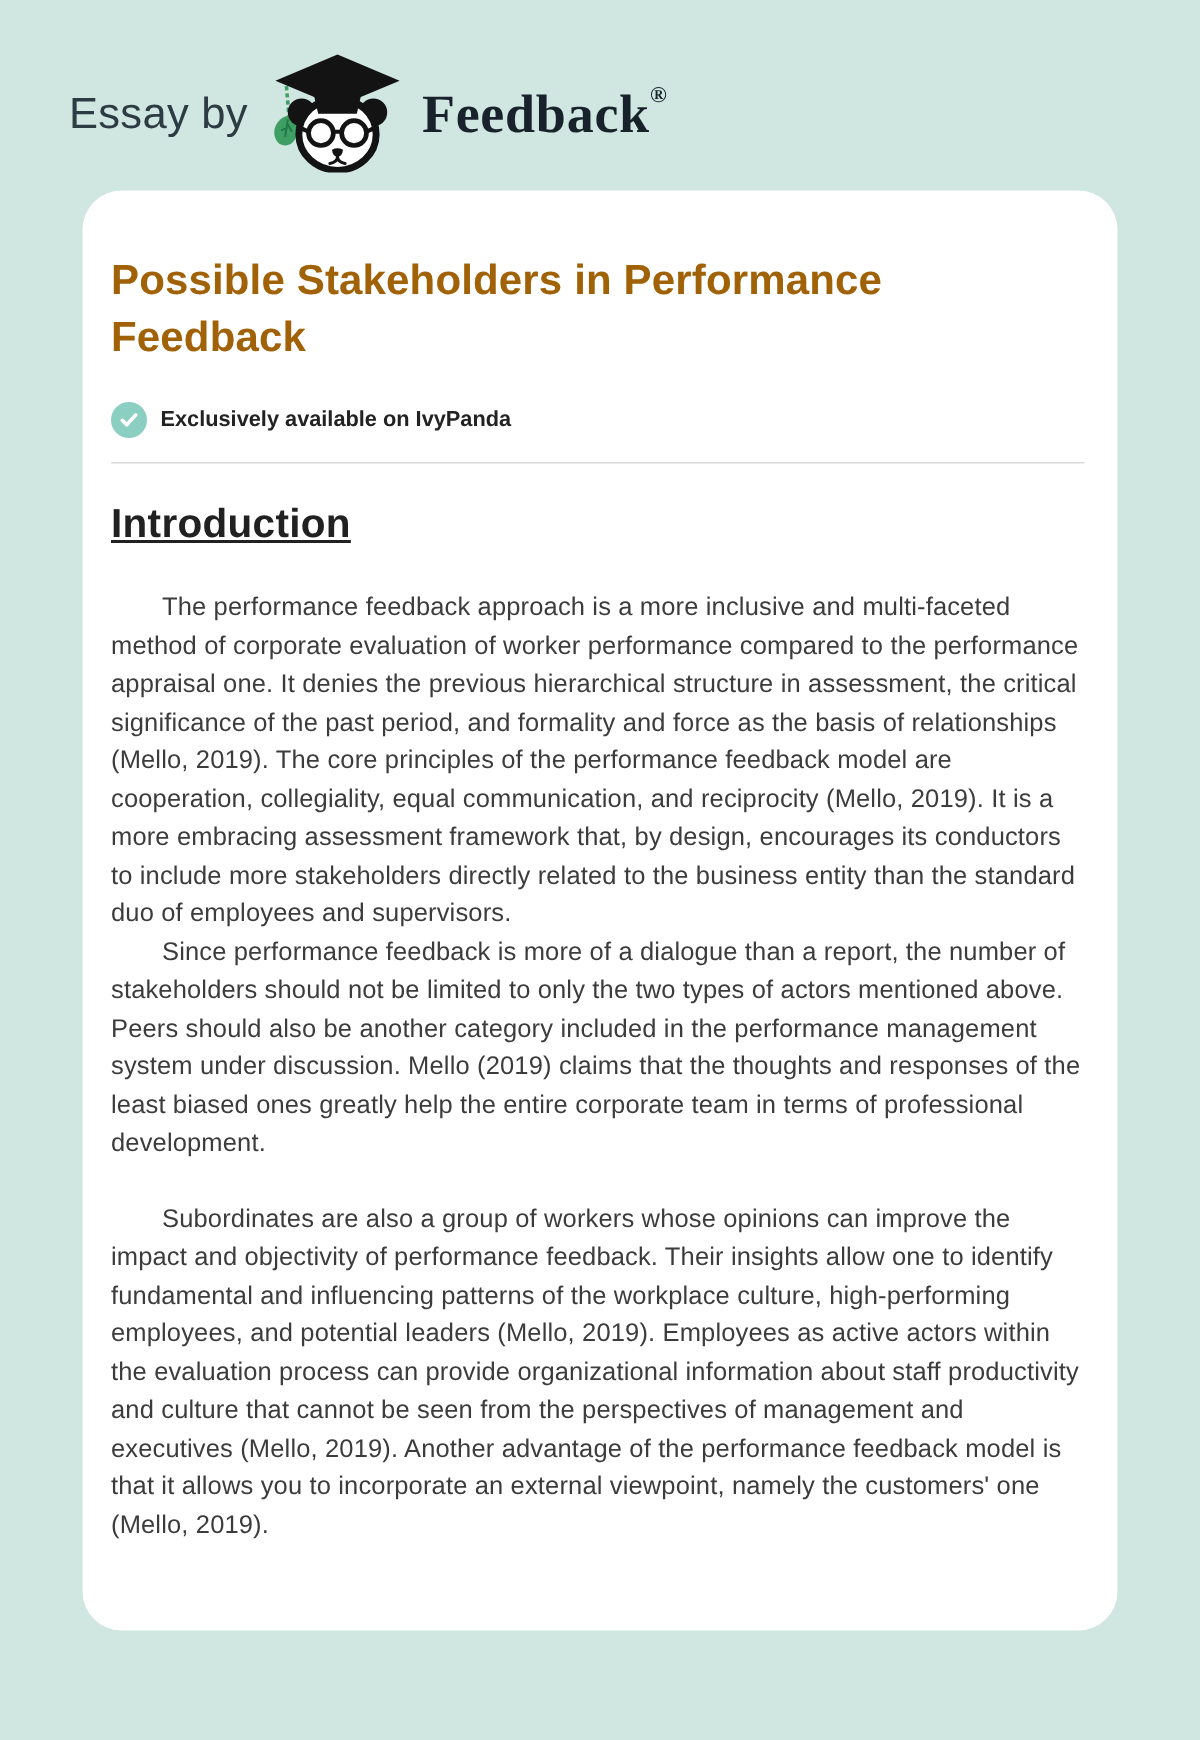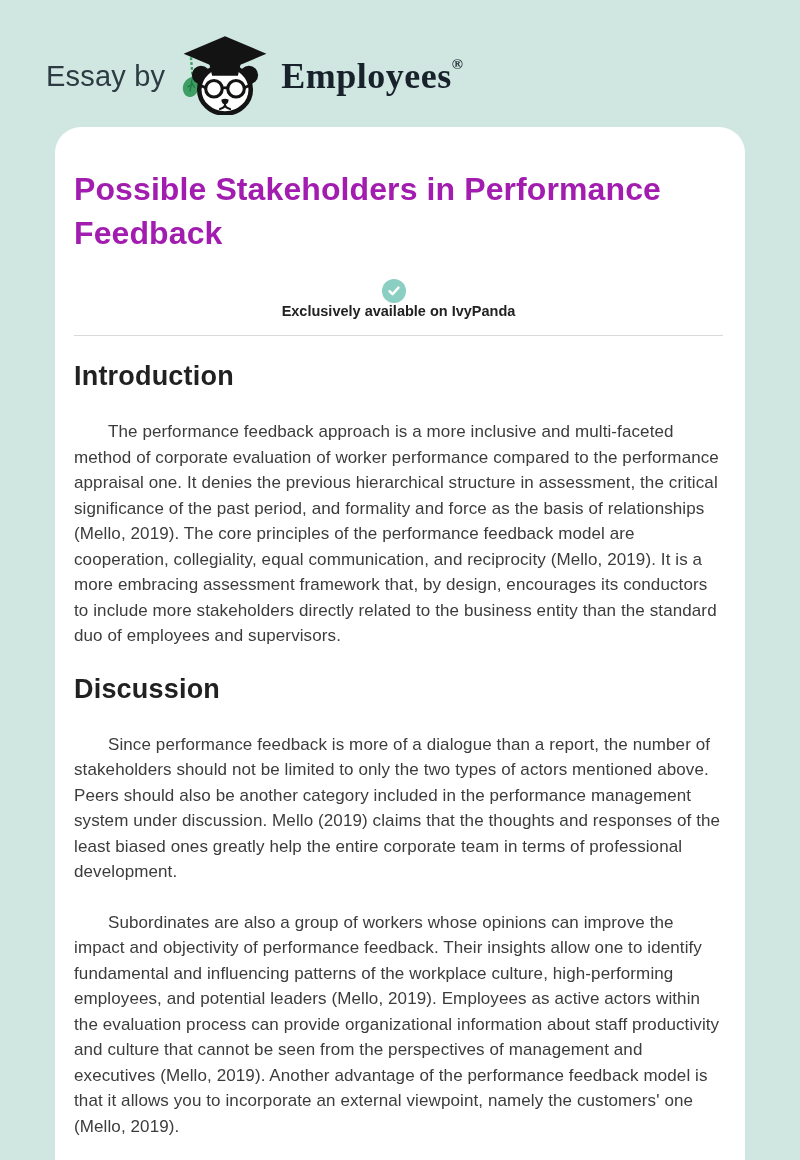--- a/index.html
+++ b/index.html
@@ -49,32 +49,31 @@
 
   
   .card {
     background: #ffffff;
     width: 690px;
     margin: 9px 0 0 55px;
     border-radius: 26px;
     padding: 41px 22px 58px 19px;
   }
   .doc-title {
-    font-size: 32px;
+    font-size: 28px;
     font-weight: 700;
-    color: #a21caf;
+    color: #a16207;
     line-height: 1.36;
     margin-bottom: 24px;
     letter-spacing: 0.1px;
   }
   .badge-row {
     display: flex;
     align-items: center;
     margin-bottom: 16px;
-    flex-direction: column;
   }
   .badge-circle {
     width: 24px;
     height: 24px;
     border-radius: 50%;
     background: #8bcfc3;
     display: flex;
     align-items: center;
     justify-content: center;
     flex: 0 0 24px;
@@ -90,20 +89,21 @@
     border: none;
     border-top: 1px solid #d9d9d9;
     margin: 0 0 2px 0;
   }
   .section-heading {
     font-size: 27px;
     font-weight: 700;
     color: #212121;
     margin: 25px 0 27px 0;
     letter-spacing: 0.2px;
+    text-decoration: underline;
   }
   .body-para {
     font-size: 17px;
     line-height: 25.5px;
     color: #3c3c3c;
     text-indent: 34px;
     margin-bottom: 25px;
     letter-spacing: 0.1px;
   }
   .body-para:last-child { margin-bottom: 0; }
@@ -134,21 +134,21 @@
     <circle cx="62" cy="60" r="9" fill="#ffffff" stroke="#131313" stroke-width="3.4"></circle>
     <line x1="47" y1="59" x2="53" y2="59" stroke="#131313" stroke-width="3"></line>
     <line x1="29" y1="59" x2="23.5" y2="56.5" stroke="#131313" stroke-width="3"></line>
     <line x1="71" y1="59" x2="76.5" y2="56.5" stroke="#131313" stroke-width="3"></line>
 
     <path d="M46 72 Q50 70 54 72 Q53.4 77 50 77 Q46.6 77 46 72 Z" fill="#131313"></path>
     <path d="M50 77 Q50 81 44.5 82 M50 77 Q50 81 55.5 82" stroke="#131313" stroke-width="2.2" fill="none" stroke-linecap="round"></path>
   </svg>
 
   <span class="brand-wrap">
-    <span class="brand-name">Employees</span>
+    <span class="brand-name">Feedback</span>
     <span class="brand-reg">®</span>
   </span>
 </header>
 
 <main class="card">
   <h1 class="doc-title">Possible Stakeholders in Performance Feedback</h1>
 
   <div class="badge-row">
     <span class="badge-circle">
       <svg width="12" height="10" viewBox="0 0 12 10">
@@ -159,17 +159,16 @@
   </div>
 
   <hr class="divider">
 
   <section>
     <h2 class="section-heading">Introduction</h2>
     <p class="body-para">The performance feedback approach is a more inclusive and multi-faceted method of corporate evaluation of worker performance compared to the performance appraisal one. It denies the previous hierarchical structure in assessment, the critical significance of the past period, and formality and force as the basis of relationships (Mello, 2019). The core principles of the performance feedback model are cooperation, collegiality, equal communication, and reciprocity (Mello, 2019). It is a more embracing assessment framework that, by design, encourages its conductors to include more stakeholders directly related to the business entity than the standard duo of employees and supervisors.</p>
   </section>
 
   <section>
-    <h2 class="section-heading">Discussion</h2>
     <p class="body-para">Since performance feedback is more of a dialogue than a report, the number of stakeholders should not be limited to only the two types of actors mentioned above. Peers should also be another category included in the performance management system under discussion. Mello (2019) claims that the thoughts and responses of the least biased ones greatly help the entire corporate team in terms of professional development.</p>
     <p class="body-para para-gap">Subordinates are also a group of workers whose opinions can improve the impact and objectivity of performance feedback. Their insights allow one to identify fundamental and influencing patterns of the workplace culture, high-performing employees, and potential leaders (Mello, 2019). Employees as active actors within the evaluation process can provide organizational information about staff productivity and culture that cannot be seen from the perspectives of management and executives (Mello, 2019). Another advantage of the performance feedback model is that it allows you to incorporate an external viewpoint, namely the customers' one (Mello, 2019).</p>
   </section>
 </main>
 
 </body></html>

